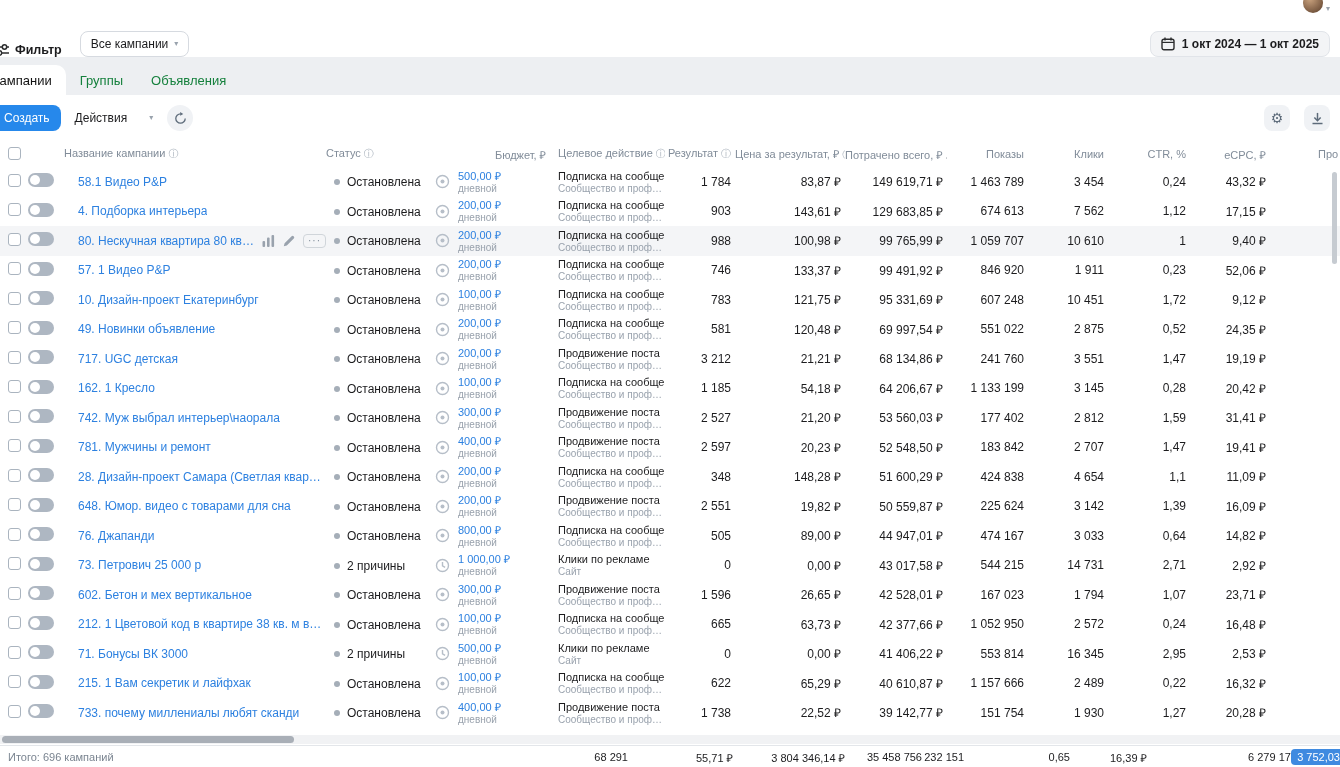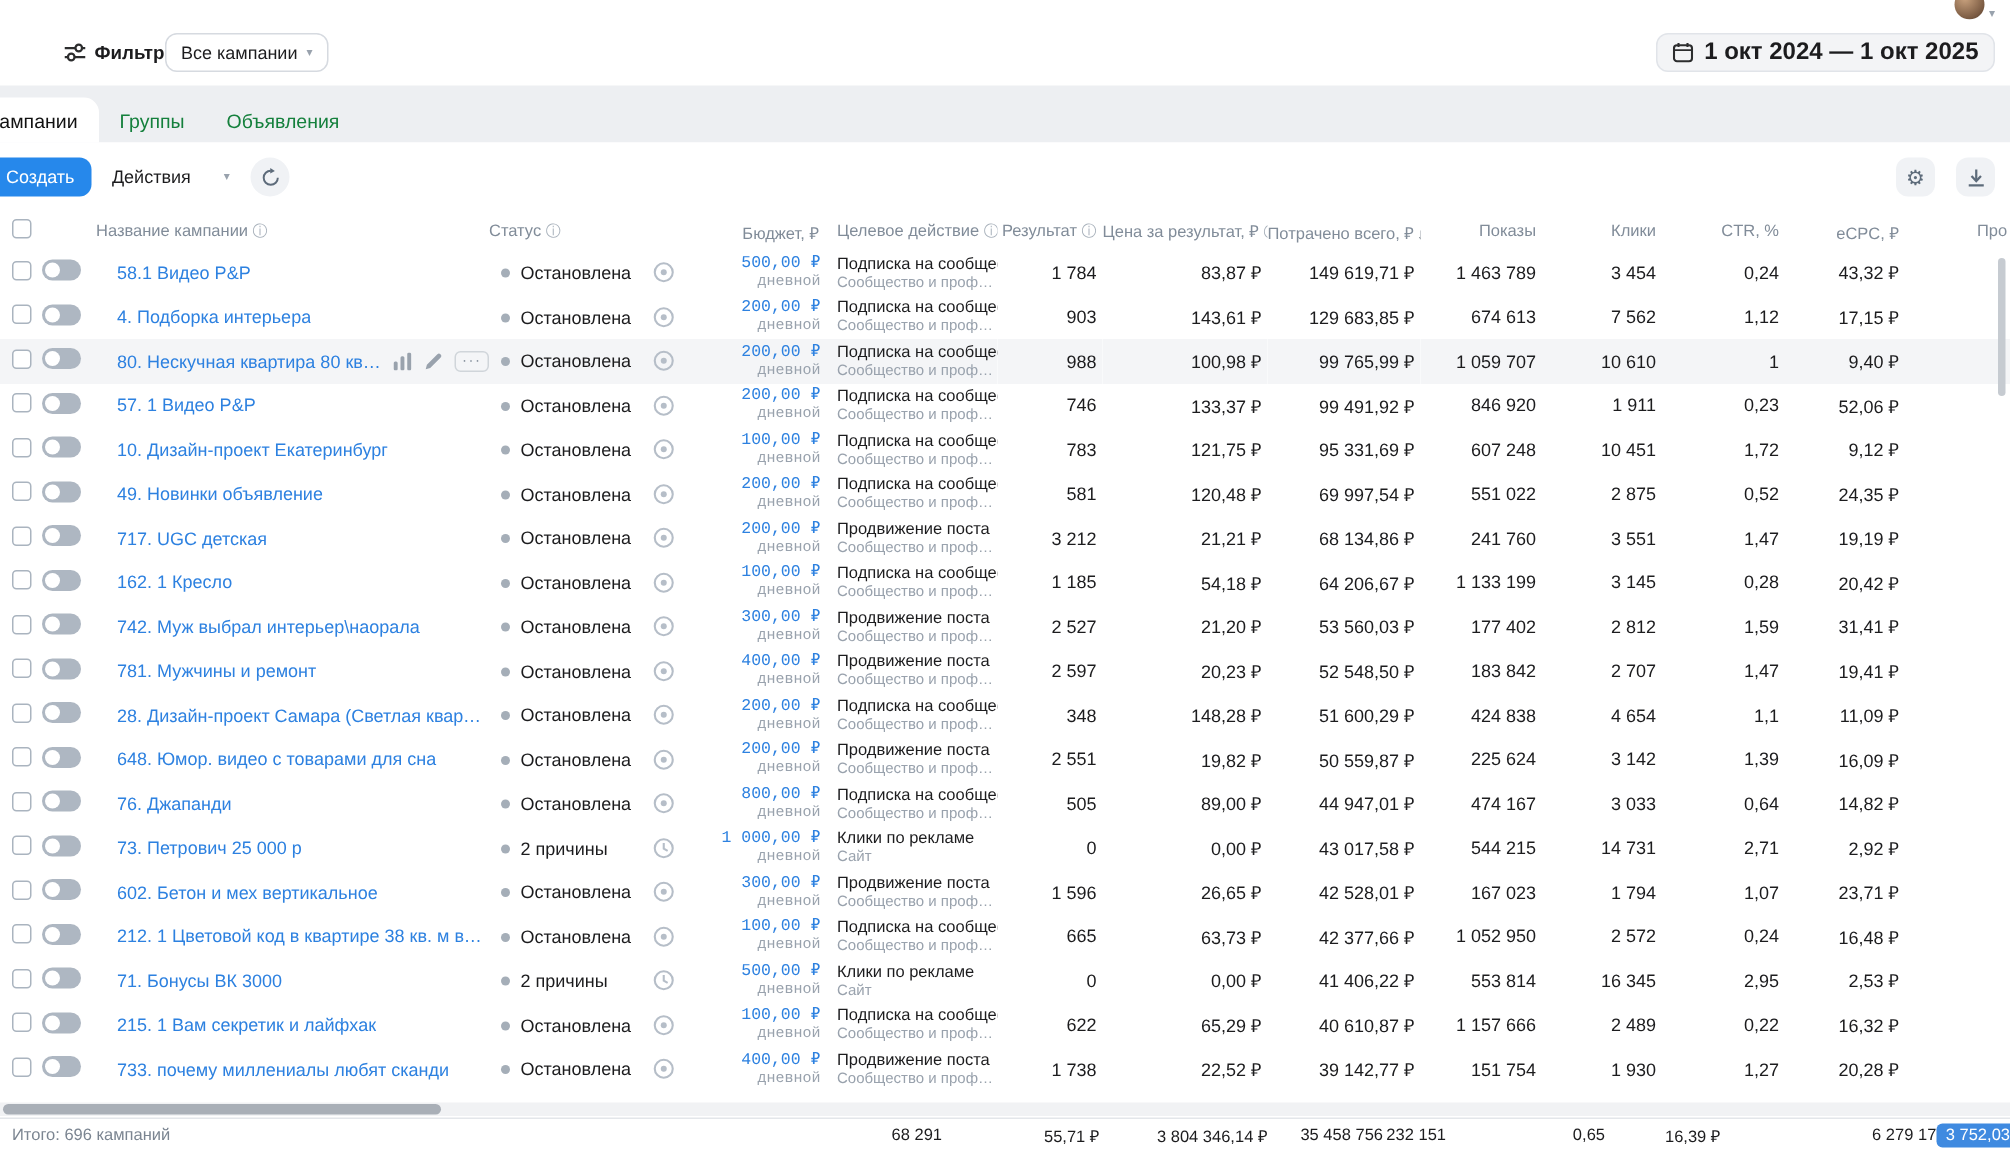--- a/index.html
+++ b/index.html
@@ -15,33 +15,33 @@
   .acct-logo { width:12px; height:12px; border-radius:3px;
     background:linear-gradient(135deg,#3f8ae0 60%,#e64646 60%); }
   .balance { font-size:12px; font-weight:bold; height:18px; line-height:18px; }
   .tb-icon { width:18px; height:18px; display:flex; align-items:flex-end; justify-content:center; }
   .avatar-wrap { display:flex; align-items:flex-end; gap:3px; }
   .avatar { width:20px; height:20px; border-radius:50%;
     background:radial-gradient(circle at 35% 30%, #c9a27e, #7a5a42 70%, #4c3828); }
   .chev { font-size:8px; color:#99a2ad; line-height:1; }
 
   
-  .filterbar { height:44px; display:flex; align-items:center; background:#fff; padding-right:10px;padding-left:48px; }
+  .filterbar { height:44px; display:flex; align-items:flex-end; gap:18px; background:#fff; padding-right:10px; }
   .filter-btn { display:flex; align-items:center; gap:6px; font-size:12.5px; font-weight:bold;
     margin-left:-5px; cursor:pointer; }
   .searchbox { display:flex; align-items:center; gap:6px; background:#eef0f3; border-radius:8px;
     height:26px; width:162px; padding:0 8px; }
   .searchbox input { border:none; outline:none; background:transparent; font-size:12px; width:120px;
     font-family:"Liberation Sans", sans-serif; color:#1c1c1e; }
   .searchbox input::placeholder { color:#99a2ad; }
   .scope { display:flex; align-items:center; gap:6px; border:1px solid #d6dae0; border-radius:8px;
     height:26px; padding:0 10px; font-size:12px; background:#fff; }
   .spacer { flex:1; }
   .daterange { display:flex; align-items:center; gap:7px; background:#f3f4f6; border:1px solid #e1e4e9;
-    border-radius:8px; height:26px; padding:0 10px; font-size:16px; font-weight:bold; }
+    border-radius:8px; height:26px; padding:0 10px; font-size:12px; font-weight:bold; }
 
   
   .tabsbar { height:38px; background:#edeff2; display:flex; align-items:flex-end; margin-left:-22px; }
   .tab { height:30px; padding:0 14px; display:flex; align-items:center; font-size:13px;
     color:#15803d; border-radius:10px 10px 0 0; }
   .tab.active { background:#fff; color:#111; }
 
   
   .toolbar { height:46px; display:flex; align-items:center; gap:14px; background:#fff; padding-right:10px; }
   .btn-primary { background:#2688eb; color:#fff; border:none; border-radius:8px; height:26px;
@@ -56,21 +56,21 @@
   
   table { width:1340px; table-layout:fixed; border-collapse:collapse; }
   th, td { white-space:nowrap; overflow:hidden; vertical-align:middle; }
   thead th { height:26px; font-size:11px; font-weight:normal; color:#818c99; text-align:left; }
   thead th.num { text-align:right; }
   tbody td { height:29.5px; font-size:12px; }
   td.num, th.num { text-align:right; }
   .c-check { padding-left:8px; }
   .c-name { padding-left:14px;text-align:center; }
   .c-status { padding-left:8px; }
-  .c-budget { padding-right:3px; text-align:right;font-family:Liberation Mono, monospace; }
+  .c-budget { padding-right:3px; text-align:left; }
   .c-action { padding-left:8px; }
   .pr4 { padding-right:4px; } .pr6 { padding-right:6px; }
   .c-last { padding-left:46px; color:#818c99; }
   .info { font-size:10px; color:#a8b1bb; margin-left:3px; }
   .sortarr { font-size:10px; color:#55606c; margin-left:2px; }
 
   .checkbox { display:inline-block; width:13px; height:13px; border:1.5px solid #aab4bf;
     border-radius:3px; background:#fff; }
   .toggle { display:inline-block; width:26px; height:14px; border-radius:7px; background:#aeb7c2;
     position:relative; }

